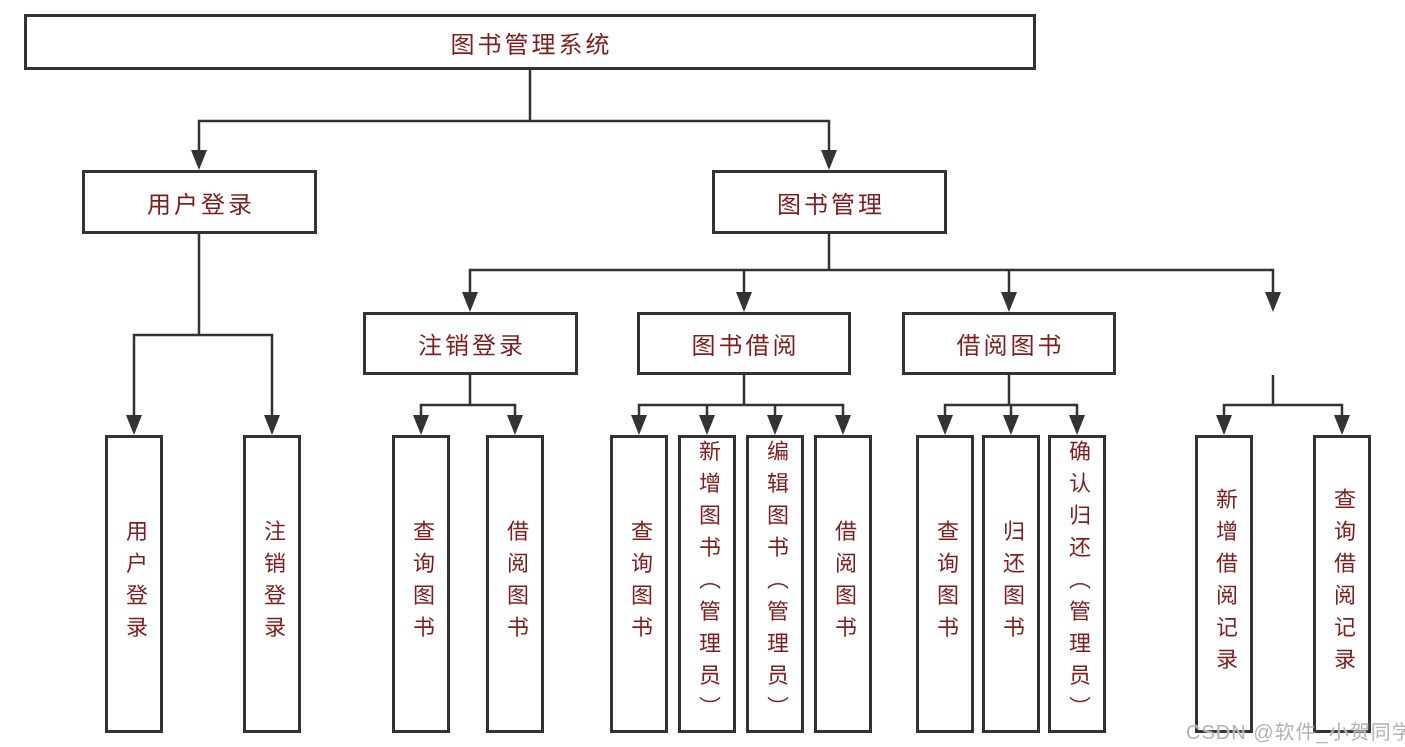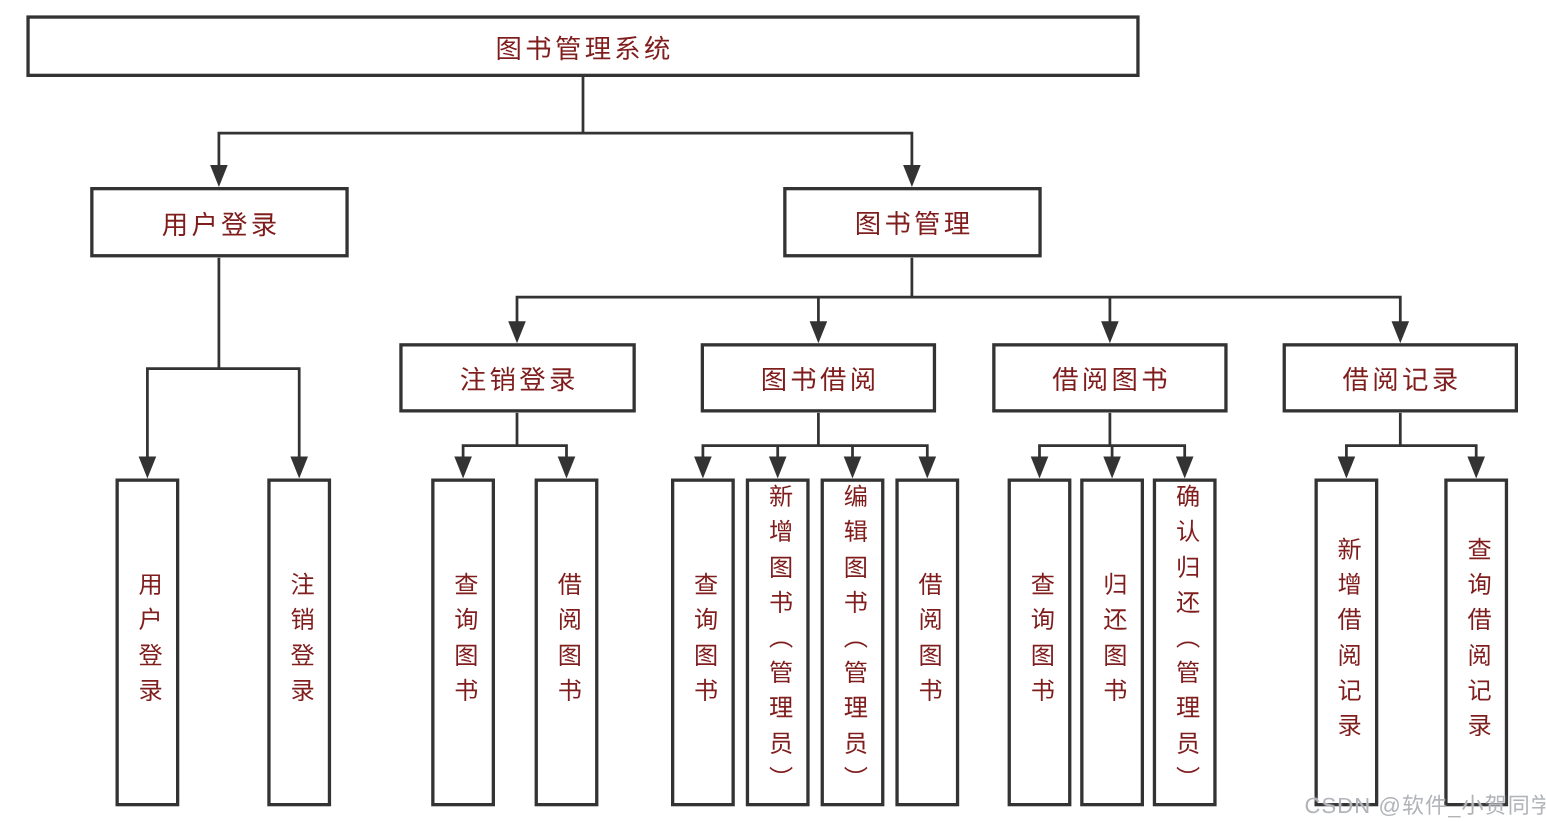--- a/index.html
+++ b/index.html
@@ -134,23 +134,20 @@
 
   <div class="box lvl3" id="node-new-book-rec">
     <span class="h-label">注销登录</span>
   </div>
   <div class="box lvl3" id="node-book-borrow">
     <span class="h-label">图书借阅</span>
   </div>
   <div class="box lvl3" id="node-current-borrow">
     <span class="h-label">借阅图书</span>
   </div>
-  <div class="box lvl3" id="node-borrow-record">
-    <span class="h-label">借阅记录</span>
-  </div>
 
   <div class="box leaf" id="leaf-ul-user-login">
     <span class="v-label">用户登录</span>
   </div>
   <div class="box leaf" id="leaf-ul-logout">
     <span class="v-label">注销登录</span>
   </div>
   <div class="box leaf" id="leaf-nr-query-book">
     <span class="v-label">查询图书</span>
   </div>

